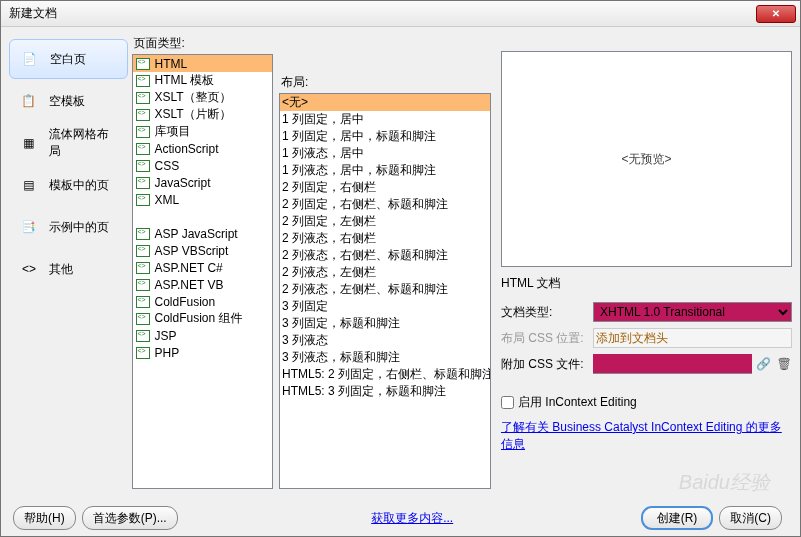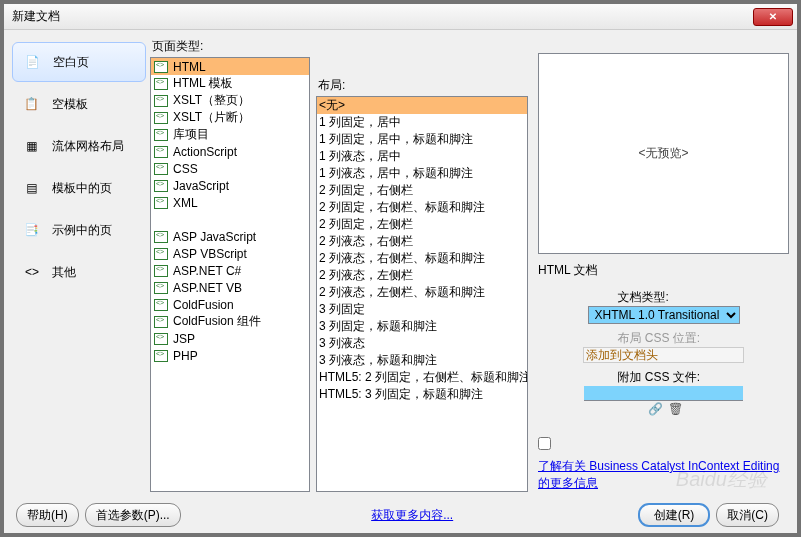--- a/index.html
+++ b/index.html
@@ -1,17 +1,17 @@
 <!DOCTYPE html>
 <html><head>
 <meta charset="utf-8">
 <style>
 * { box-sizing: border-box; margin: 0; padding: 0; }
 body { font-family: "Microsoft YaHei", SimSun, Arial, sans-serif; font-size: 12px; background: #fff; }
-.dialog { width: 801px; height: 537px; border: 4px solid #737373; background: #f0f0f0; position: relative; }
+.dialog { width: 801px; height: 537px; border: 1px solid #737373; background: #f0f0f0; position: relative; }
 .titlebar { height: 26px; background: linear-gradient(to bottom, #fafafa, #e8e8e8); border-bottom: 1px solid #ccc; display: flex; align-items: center; padding: 0 4px 0 8px; }
 .titlebar .title { flex: 1; font-size: 12px; }
 .close-btn { width: 40px; height: 18px; background: linear-gradient(to bottom, #e57373, #c62828); border: 1px solid #8b0000; border-radius: 3px; color: #fff; display: flex; align-items: center; justify-content: center; font-size: 10px; cursor: pointer; font-weight: bold; }
 .content { display: flex; padding: 8px; height: 470px; }
 .left-nav { width: 138px; padding-right: 4px; padding-top: 4px; }
 .nav-item { display: flex; align-items: center; height: 40px; padding: 0 8px; cursor: pointer; border-radius: 6px; margin-bottom: 2px; }
 .nav-item.selected { background: linear-gradient(to bottom, #f0f6ff, #d8e8ff); border: 1px solid #a6c8ff; }
 .nav-icon { width: 24px; height: 20px; margin-right: 8px; display: flex; align-items: center; justify-content: center; }
 .col { display: flex; flex-direction: column; }
 .col-label { font-size: 12px; margin-bottom: 2px; padding-left: 2px; }
@@ -19,23 +19,23 @@
 .col-layout { width: 212px; margin-right: 6px; margin-top: 39px; }
 .listbox { border: 1px solid #828790; background: #fff; flex: 1; overflow-y: auto; overflow-x: hidden; }
 .list-item { display: flex; align-items: center; height: 17px; padding: 0 2px; cursor: pointer; white-space: nowrap; font-size: 12px; }
 .list-item.selected { background: #fdba74; }
 .list-item .icon { width: 16px; height: 14px; margin-right: 4px; display: inline-flex; align-items: center; justify-content: center; flex-shrink: 0; }
 .file-icon { width: 14px; height: 12px; background: #fff; border: 1px solid #2e7d32; position: relative; }
 .file-icon::before { content: "<>"; font-size: 7px; color: #2e7d32; position: absolute; top: -1px; left: 1px; }
 .right-col { flex: 1; display: flex; flex-direction: column; padding-left: 4px; }
 .preview-box { height: 216px; border: 1px solid #828790; background: #fff; display: flex; align-items: center; justify-content: center; color: #444; margin-bottom: 8px; }
 .right-label { margin-bottom: 10px; }
-.form-row { display: flex; align-items: center; margin-bottom: 6px; font-size: 12px; flex-direction: column; }
+.form-row { display: flex; align-items: center; margin-bottom: 6px; font-size: 12px; }
 .form-row .label { width: 92px; }
-.form-row select, .form-row input[type="text"] { flex: 1; height: 20px; font-size: 12px; border: 1px solid #828790; background: #7dd3fc; padding: 0 2px; }
+.form-row select, .form-row input[type="text"] { flex: 1; height: 20px; font-size: 12px; border: 1px solid #828790; background: #be185d; padding: 0 2px; }
 .form-row.disabled { color: #999; }
 .form-row.disabled input { background: #f5f5f5; border-color: #ccc; color: #a16207; }
 .icons-right { display: flex; gap: 4px; margin-left: 4px; }
 .tiny-icon { width: 16px; height: 16px; display: flex; align-items: center; justify-content: center; cursor: pointer; color: #555; }
 .checkbox-row { display: flex; align-items: center; margin-top: 14px; margin-bottom: 8px; }
 .checkbox-row input { margin-right: 4px; }
 .link { color: #0000ee; text-decoration: underline; cursor: pointer; }
 .footer { position: absolute; bottom: 6px; left: 0; right: 0; display: flex; align-items: center; padding: 0 12px; }
 .btn { height: 24px; padding: 0 10px; background: linear-gradient(to bottom, #fdfdfd, #e4e4e4); border: 1px solid #888; border-radius: 11px; cursor: pointer; font-size: 12px; margin-right: 6px; }
 .btn.primary { border: 2px solid #4a90d9; padding: 0 14px; }
@@ -273,20 +273,21 @@
         <span class="label">附加 CSS 文件:</span>
         <input type="text" style="border-top: none; border-left: none; border-right: none;">
         <div class="icons-right">
           <span class="tiny-icon">🔗</span>
           <span class="tiny-icon">🗑</span>
         </div>
       </div>
 
       <div class="checkbox-row">
         <input type="checkbox" style="">
+        <span>启用 InContext Editing</span>
       </div>
 
       <div class="link">了解有关 Business Catalyst InContext Editing 的更多信息</div>
     </div>
   </div>
 
   <div class="footer">
     <button class="btn">帮助(H)</button>
     <button class="btn">首选参数(P)...</button>
     <div class="footer-center">

